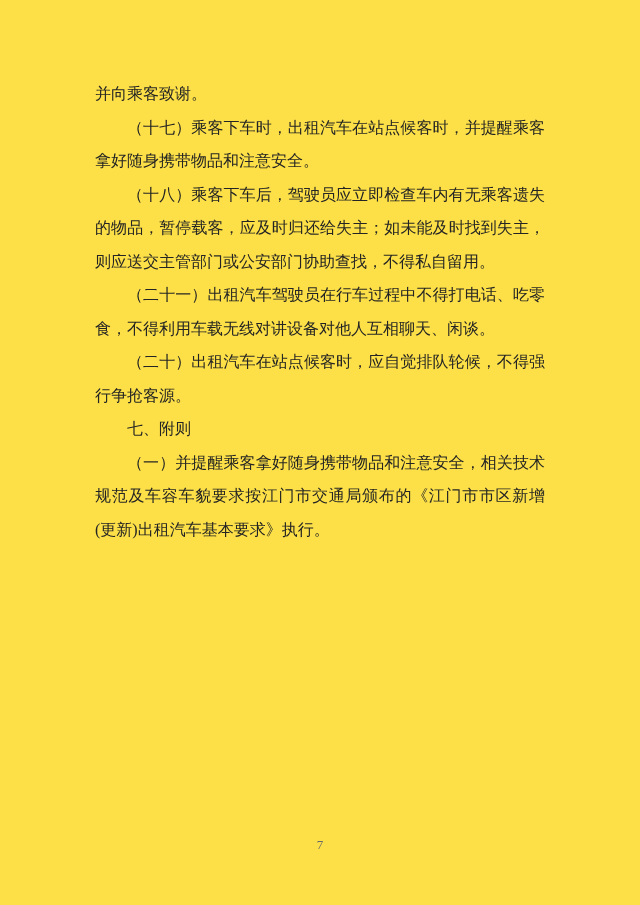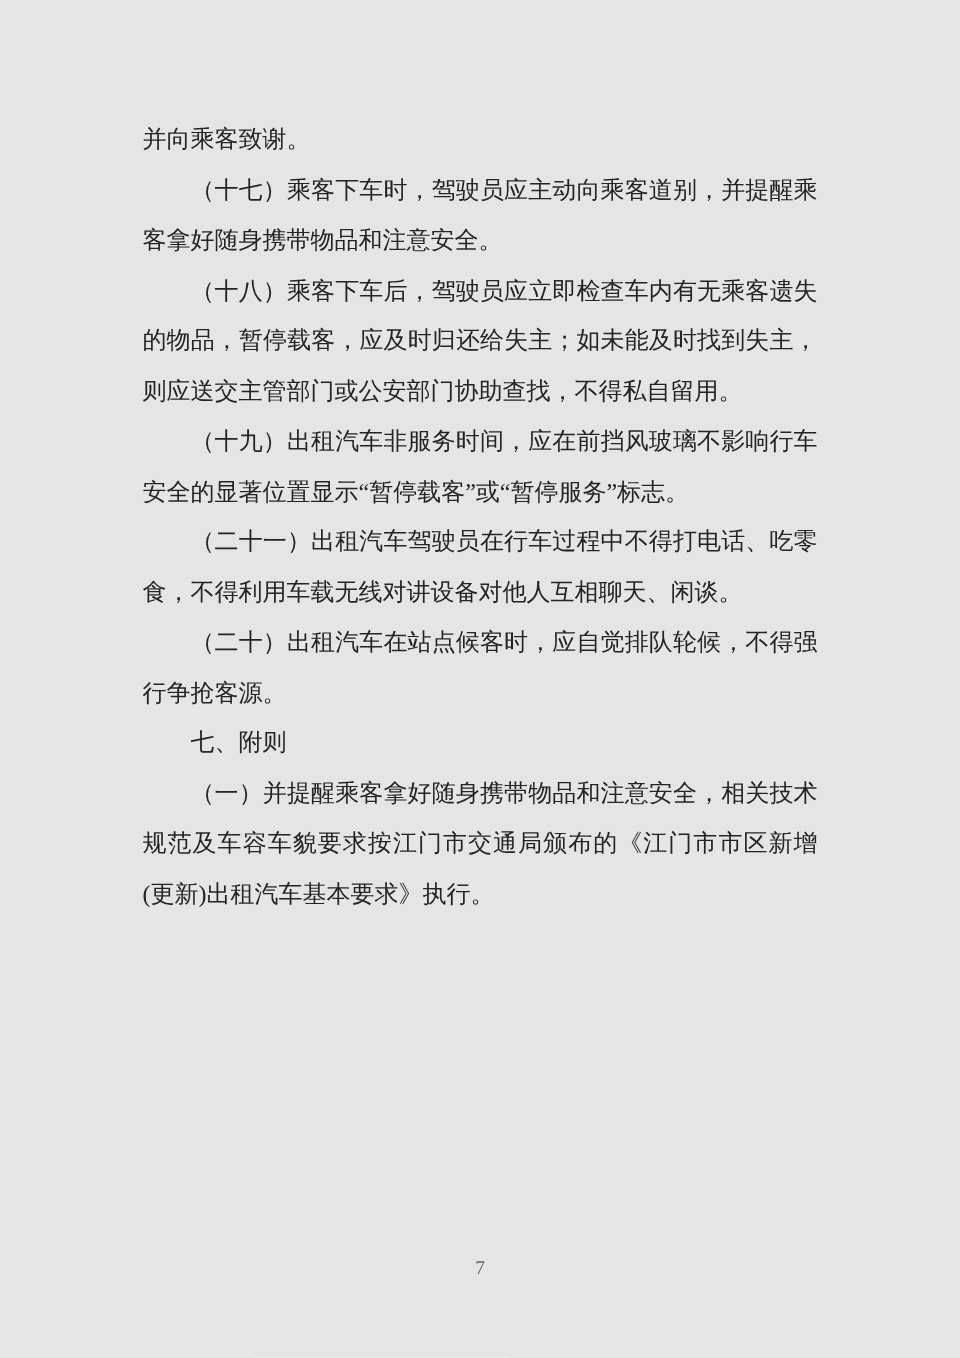--- a/index.html
+++ b/index.html
@@ -10,21 +10,21 @@
   body {
     width: 640px;
     height: 905px;
     position: relative;
     overflow: hidden;
     font-family: "Liberation Serif", "DejaVu Serif", serif;
   }
   .page {
     position: absolute;
     inset: 0;
-    background: #e5e5e5;
+    background: #fde047;
   }
   .content {
     position: absolute;
     left: 95px;
     top: 77px;
     width: 450px;
     color: #242424;
     font-size: 16px;
     line-height: 33.5px;
   }
@@ -52,22 +52,21 @@
     color: #6a6a6a;
     line-height: 15px;
   }
 </style>
 </head>
 <body>
 
 <div class="page">
   <div class="content">
       <p class="para no-indent">并向乘客致谢。</p>
-      <p class="para">（十七）乘客下车时，驾驶员应主动向乘客道别，并提醒乘客拿好随身携带物品和注意安全。</p>
+      <p class="para">（十七）乘客下车时，出租汽车在站点候客时，并提醒乘客拿好随身携带物品和注意安全。</p>
       <p class="para">（十八）乘客下车后，驾驶员应立即检查车内有无乘客遗失的物品，暂停载客，应及时归还给失主；如未能及时找到失主，则应送交主管部门或公安部门协助查找，不得私自留用。</p>
-      <p class="para">（十九）出租汽车非服务时间，应在前挡风玻璃不影响行车安全的显著位置显示“暂停载客”或“暂停服务”标志。</p>
       <p class="para">（二十一）出租汽车驾驶员在行车过程中不得打电话、吃零食，不得利用车载无线对讲设备对他人互相聊天、闲谈。</p>
       <p class="para">（二十）出租汽车在站点候客时，应自觉排队轮候，不得强行争抢客源。</p>
       <p class="para bold">七、附则</p>
       <p class="para">（一）并提醒乘客拿好随身携带物品和注意安全，相关技术规范及车容车貌要求按江门市交通局颁布的《江门市市区新增(更新)出租汽车基本要求》执行。</p>
     </div>
   <div class="footer">7</div>
 </div>
 
 </body></html>

